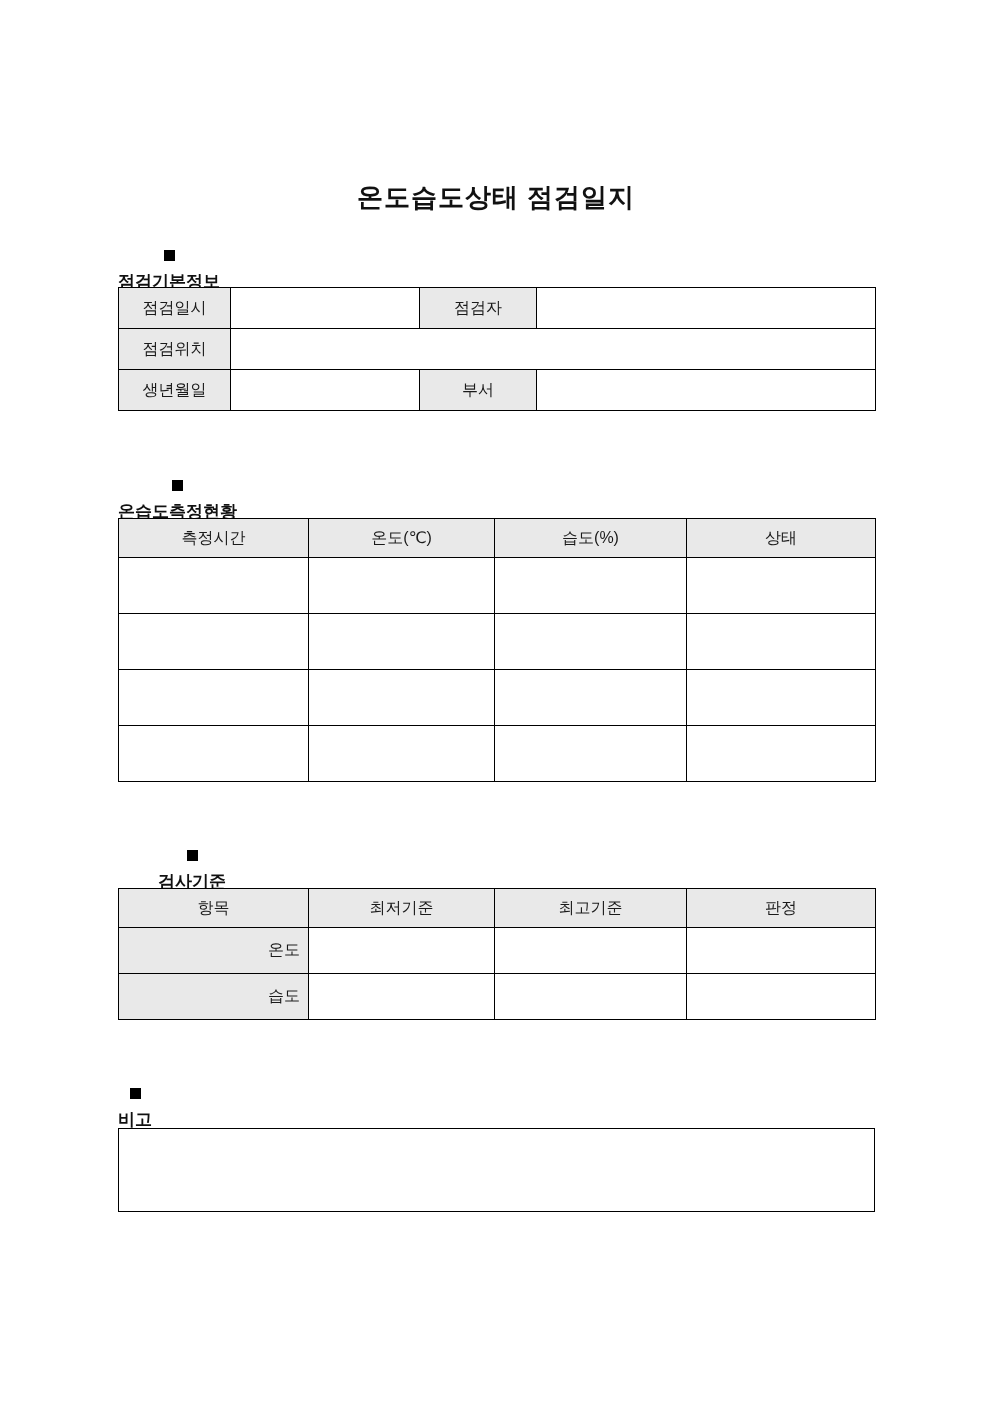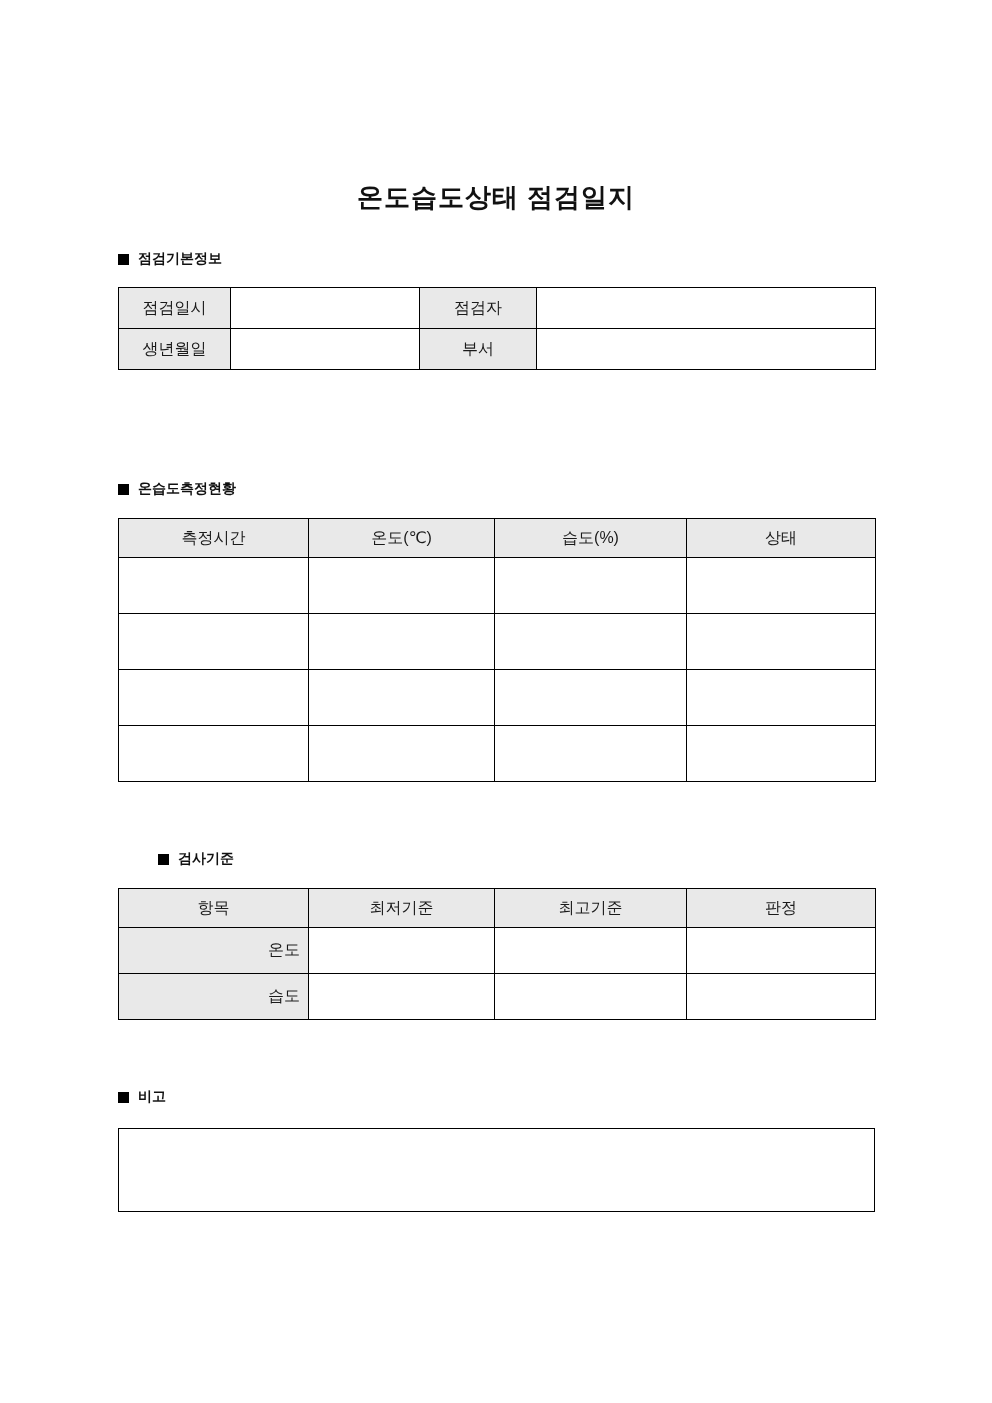--- a/index.html
+++ b/index.html
@@ -34,27 +34,28 @@
     font-weight: bold;
     letter-spacing: 1px;
     color: #111111;
     margin-top: 47px;
   }
 
   
   .section-heading {
     position: absolute;
     left: 118px;
-    font-size: 14px;
+    font-size: 17px;
     font-weight: bold;
     color: #111111;
     white-space: nowrap;
     display: flex;
     align-items: center;
     gap: 9px;
+    flex-direction: column;
   }
   .bullet-square {
     display: inline-block;
     width: 11px;
     height: 11px;
     background: #000000;
     flex: 0 0 auto;
   }
 
   #heading-basic  { top: 250px; }
@@ -140,20 +141,24 @@
       <col style="width:339px">
     </colgroup>
     <tbody>
       <tr>
         <td class="lbl">점검일시</td>
         <td class="val"></td>
         <td class="lbl">점검자</td>
         <td class="val"></td>
       </tr>
       <tr>
+        <td class="lbl">점검위치</td>
+        <td class="val" colspan="3"></td>
+      </tr>
+      <tr>
         <td class="lbl">생년월일</td>
         <td class="val"></td>
         <td class="lbl">부서</td>
         <td class="val"></td>
       </tr>
     </tbody>
   </table>
 
   <div class="section-heading" id="heading-meas">
     <span class="bullet-square"></span>

